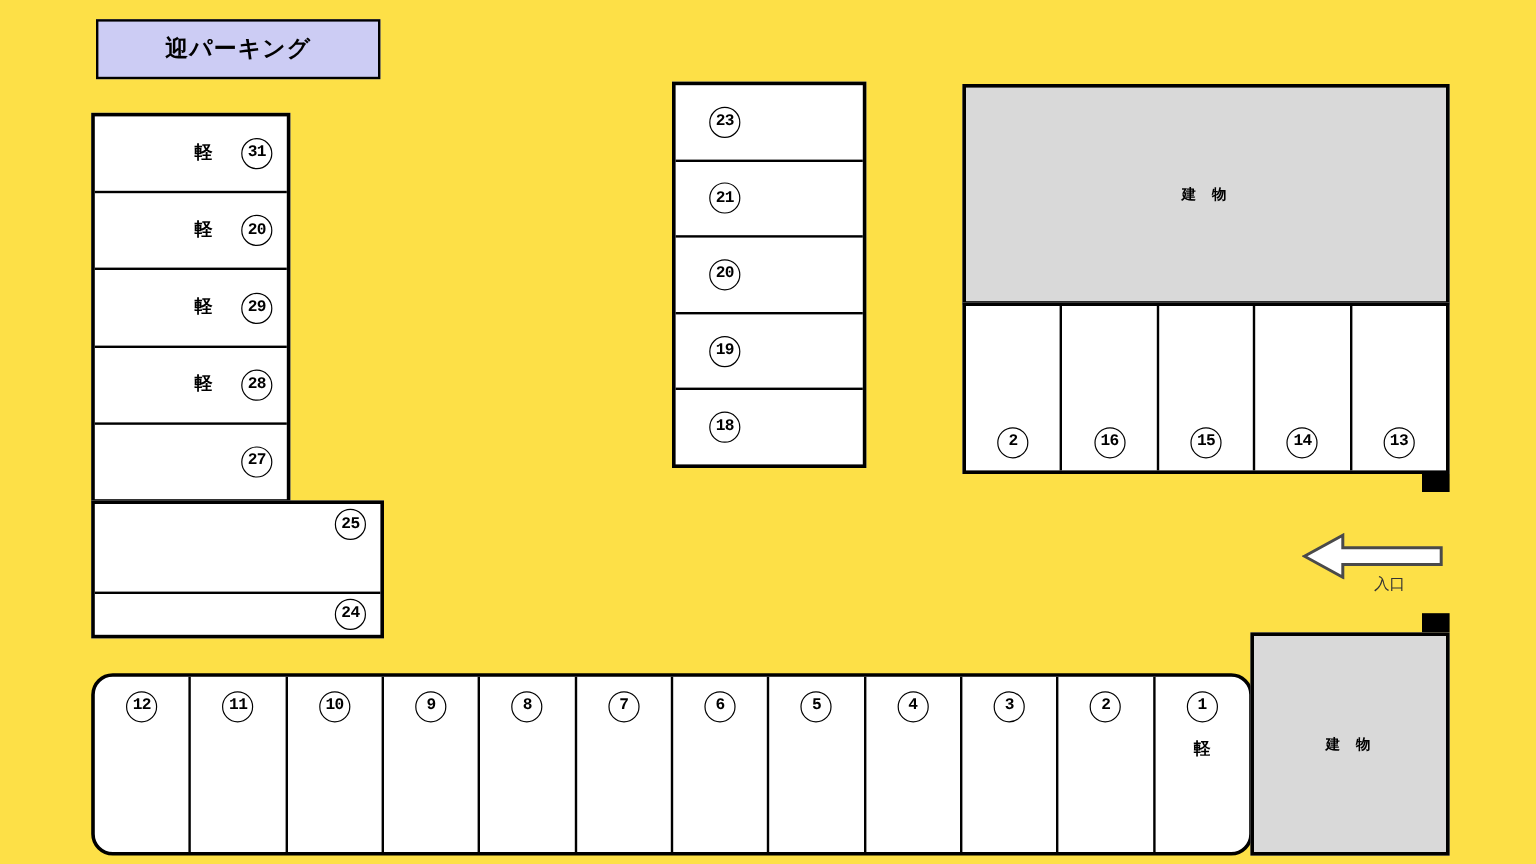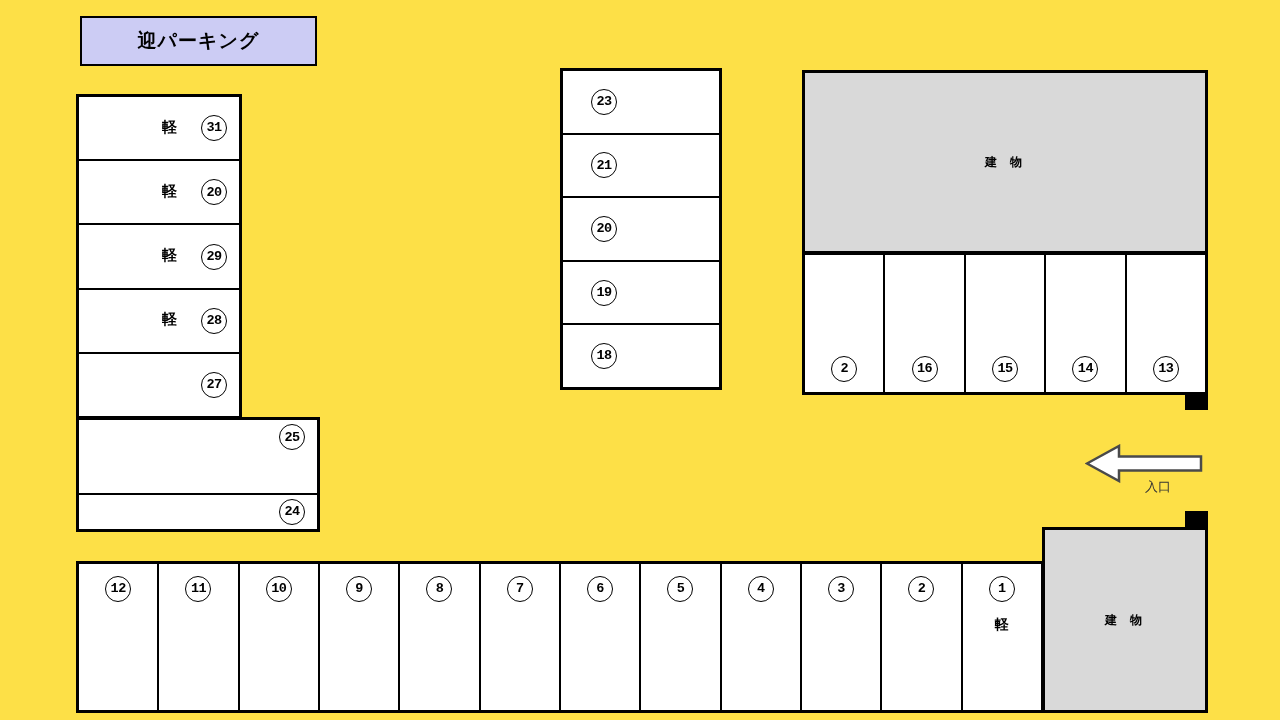--- a/index.html
+++ b/index.html
@@ -128,21 +128,21 @@
   <div class="marker" style="left:1185px; top:395px; width:23px; height:15px;"></div>
   <div class="marker" style="left:1185px; top:511px; width:23px; height:16px;"></div>
 
   <div class="arrow-wrap">
     <svg width="118" height="39" viewBox="0 0 118 39">
       <polygon points="2,19.5 34,2 34,12.5 116,12.5 116,26.5 34,26.5 34,37" fill="#ffffff" stroke="#4a4a4a" stroke-width="2.5" stroke-linejoin="miter"></polygon>
     </svg>
   </div>
   <div class="entrance-label">入口</div>
 
-  <div class="group rowdir" style="left:76px; top:561px; width:968px; height:152px;">
+  <div class="group rowdir" style="left:76px; top:561px; width:968px; height:152px;border-radius:18px;">
     <div class="cell top-center">
       <span class="circle">12</span>
     </div>
     <div class="cell top-center">
       <span class="circle">11</span>
     </div>
     <div class="cell top-center">
       <span class="circle">10</span>
     </div>
     <div class="cell top-center">

